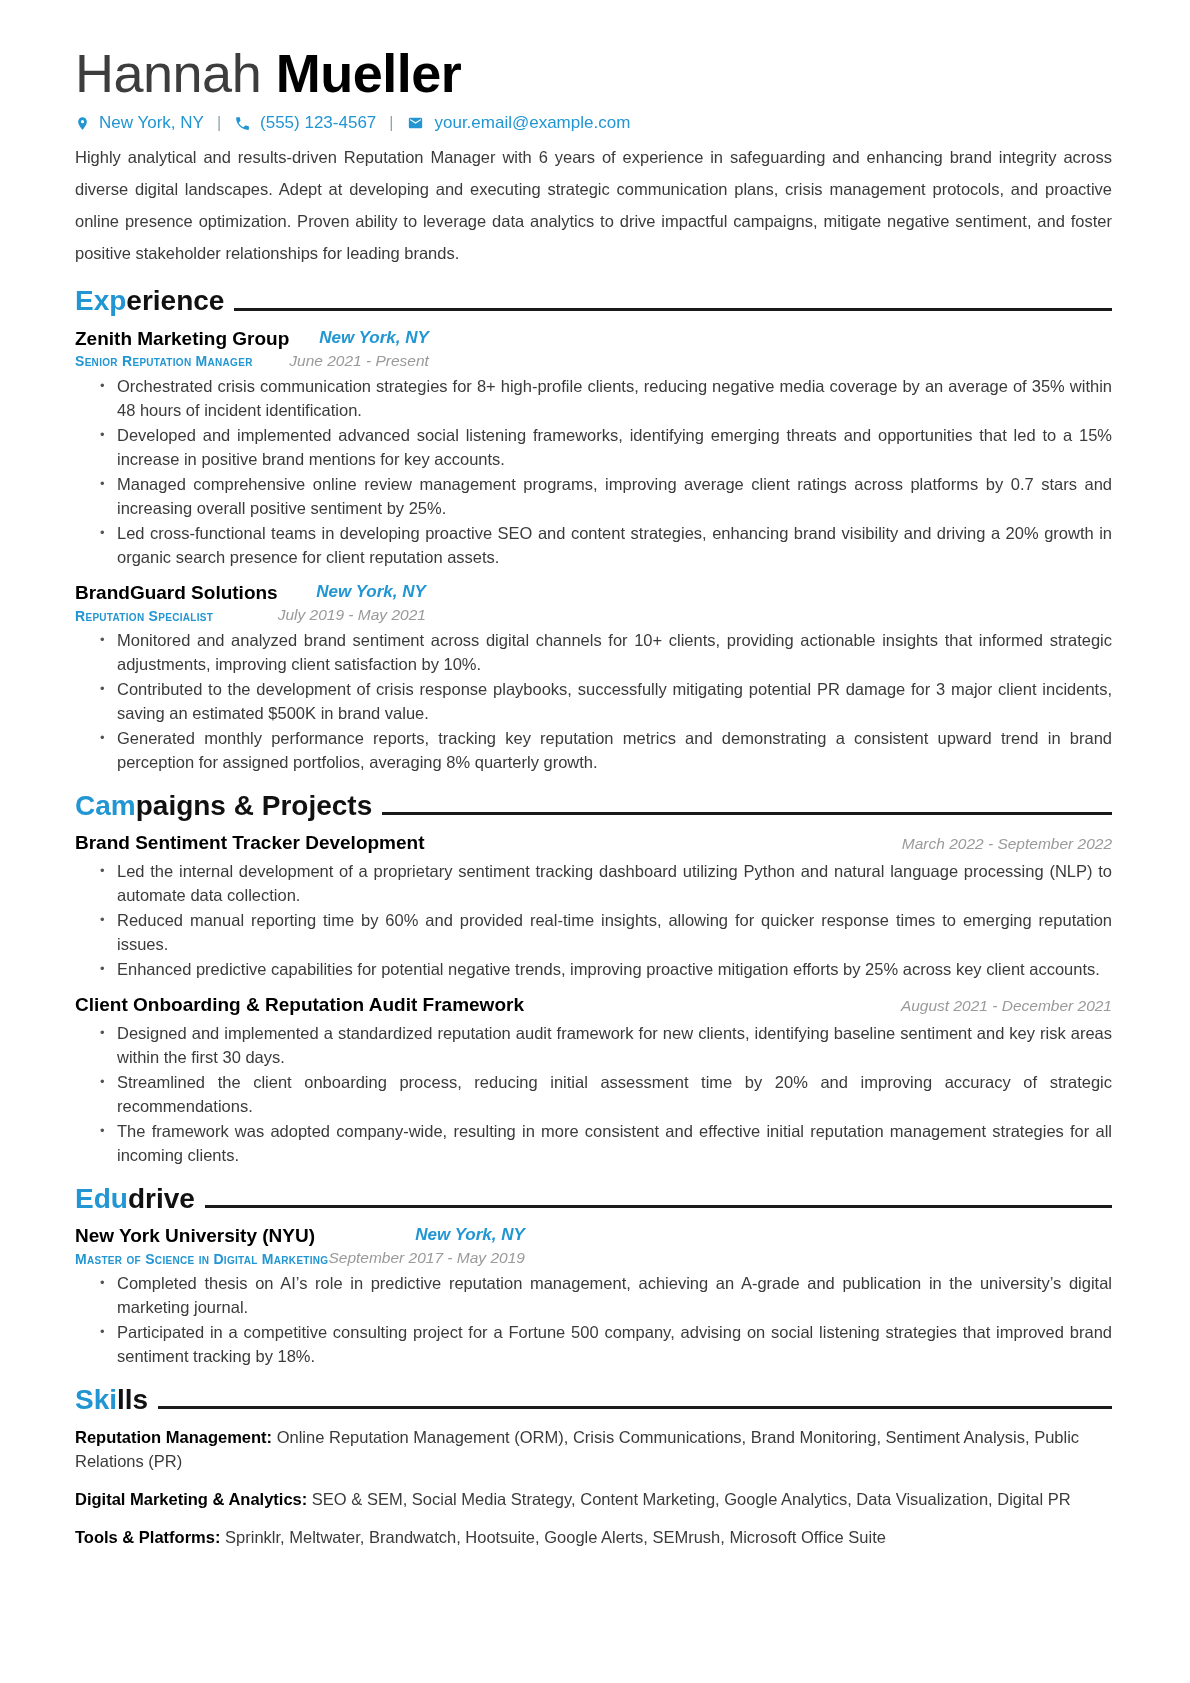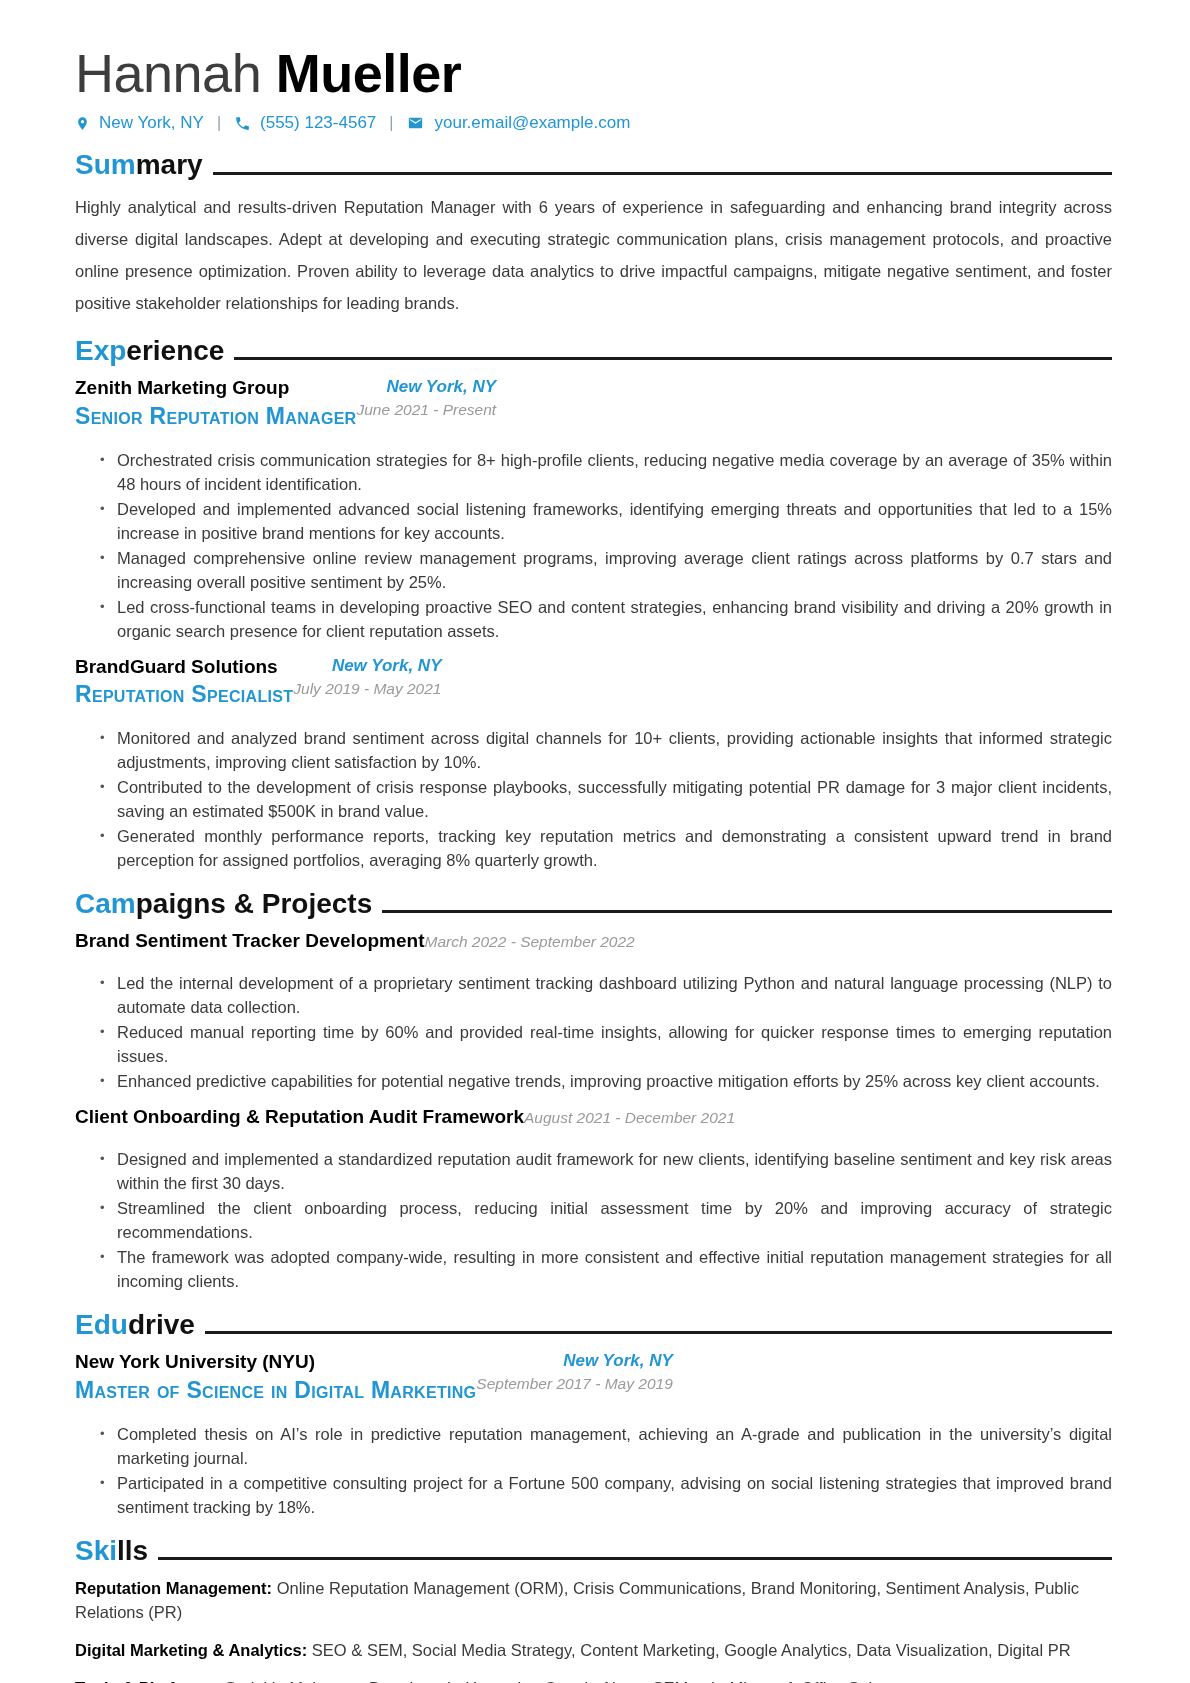--- a/index.html
+++ b/index.html
@@ -29,28 +29,28 @@
   .heading .txt{font-size:28px;font-weight:800;color:#111;line-height:1.15;}
   .heading .accent{color:var(--accent);}
   .heading .rule{flex:1;border-bottom:3px solid var(--rule);margin-left:10px;margin-bottom:7px;}
 
   .para{font-size:16.5px;line-height:32px;text-align:justify;margin:8px 0 2px;color:var(--body_text);}
 
   
   .entry{margin-bottom:6px;}
   .entry-head{display:flex;justify-content:flex-start;align-items:flex-start;margin-top:6px;}
   .company{font-size:19px;font-weight:700;color:#000;line-height:1.25;}
-  .role{font-variant:small-caps;color:var(--accent);font-size:23px;font-weight:600;letter-spacing:0.3px;margin-top:3px;}
+  .role{font-variant:small-caps;color:var(--accent);font-size:14px;font-weight:600;letter-spacing:0.3px;margin-top:3px;}
   .right{text-align:right;}
   .loc{color:var(--accent);font-style:italic;font-weight:600;font-size:17px;line-height:1.25;}
   .date{color:var(--date_gray);font-style:italic;font-size:15.5px;margin-top:4px;}
-  .proj-head{display:flex;align-items:baseline;margin-top:8px;}
+  .proj-head{display:flex;justify-content:space-between;align-items:baseline;margin-top:8px;}
   .proj-head .date{margin-top:0;}
 
-  ul.bullets{list-style:none;margin:18px 0 12px;padding:0 0 0 25px;}
+  ul.bullets{list-style:none;margin:4px 0 12px;padding:0 0 0 25px;}
   ul.bullets li{position:relative;padding-left:17px;text-align:justify;font-size:16.5px;line-height:24px;color:var(--body_text);margin-bottom:1px;}
   ul.bullets li::before{content:"\2022";position:absolute;left:0;top:0;color:#555;font-size:13px;line-height:24px;}
 
   
   .skill{font-size:16.5px;line-height:24px;margin:0 0 14px;color:var(--body_text);}
   .skill b{color:#000;font-weight:700;}
 </style>
 </head>
 <body>
 
@@ -81,25 +81,20 @@
       <span>
           <svg viewBox="0 0 24 24" width="19" height="16">
             <path d="M20 4H4c-1.1 0-1.99.9-1.99 2L2 18c0 1.1.9 2 2 2h16c1.1 0 2-.9 2-2V6c0-1.1-.9-2-2-2zm0 4l-8 5-8-5V6l8 5 8-5v2z"></path>
           </svg>
         </span>
       <span>your.email@example.com</span>
     </span>
   </div>
 
   <div>
-    <div class="heading">
-      <span class="txt accent">Sum</span>
-        <span class="txt">mary</span>
-      <span class="rule"></span>
-    </div>
     <p class="para">Highly analytical and results-driven Reputation Manager with 6 years of experience in safeguarding and enhancing brand integrity across diverse digital landscapes. Adept at developing and executing strategic communication plans, crisis management protocols, and proactive online presence optimization. Proven ability to leverage data analytics to drive impactful campaigns, mitigate negative sentiment, and foster positive stakeholder relationships for leading brands.</p>
   </div>
 
   <div>
     <div class="heading">
       <span class="txt accent">Exp</span>
         <span class="txt">erience</span>
       <span class="rule"></span>
     </div>
 

